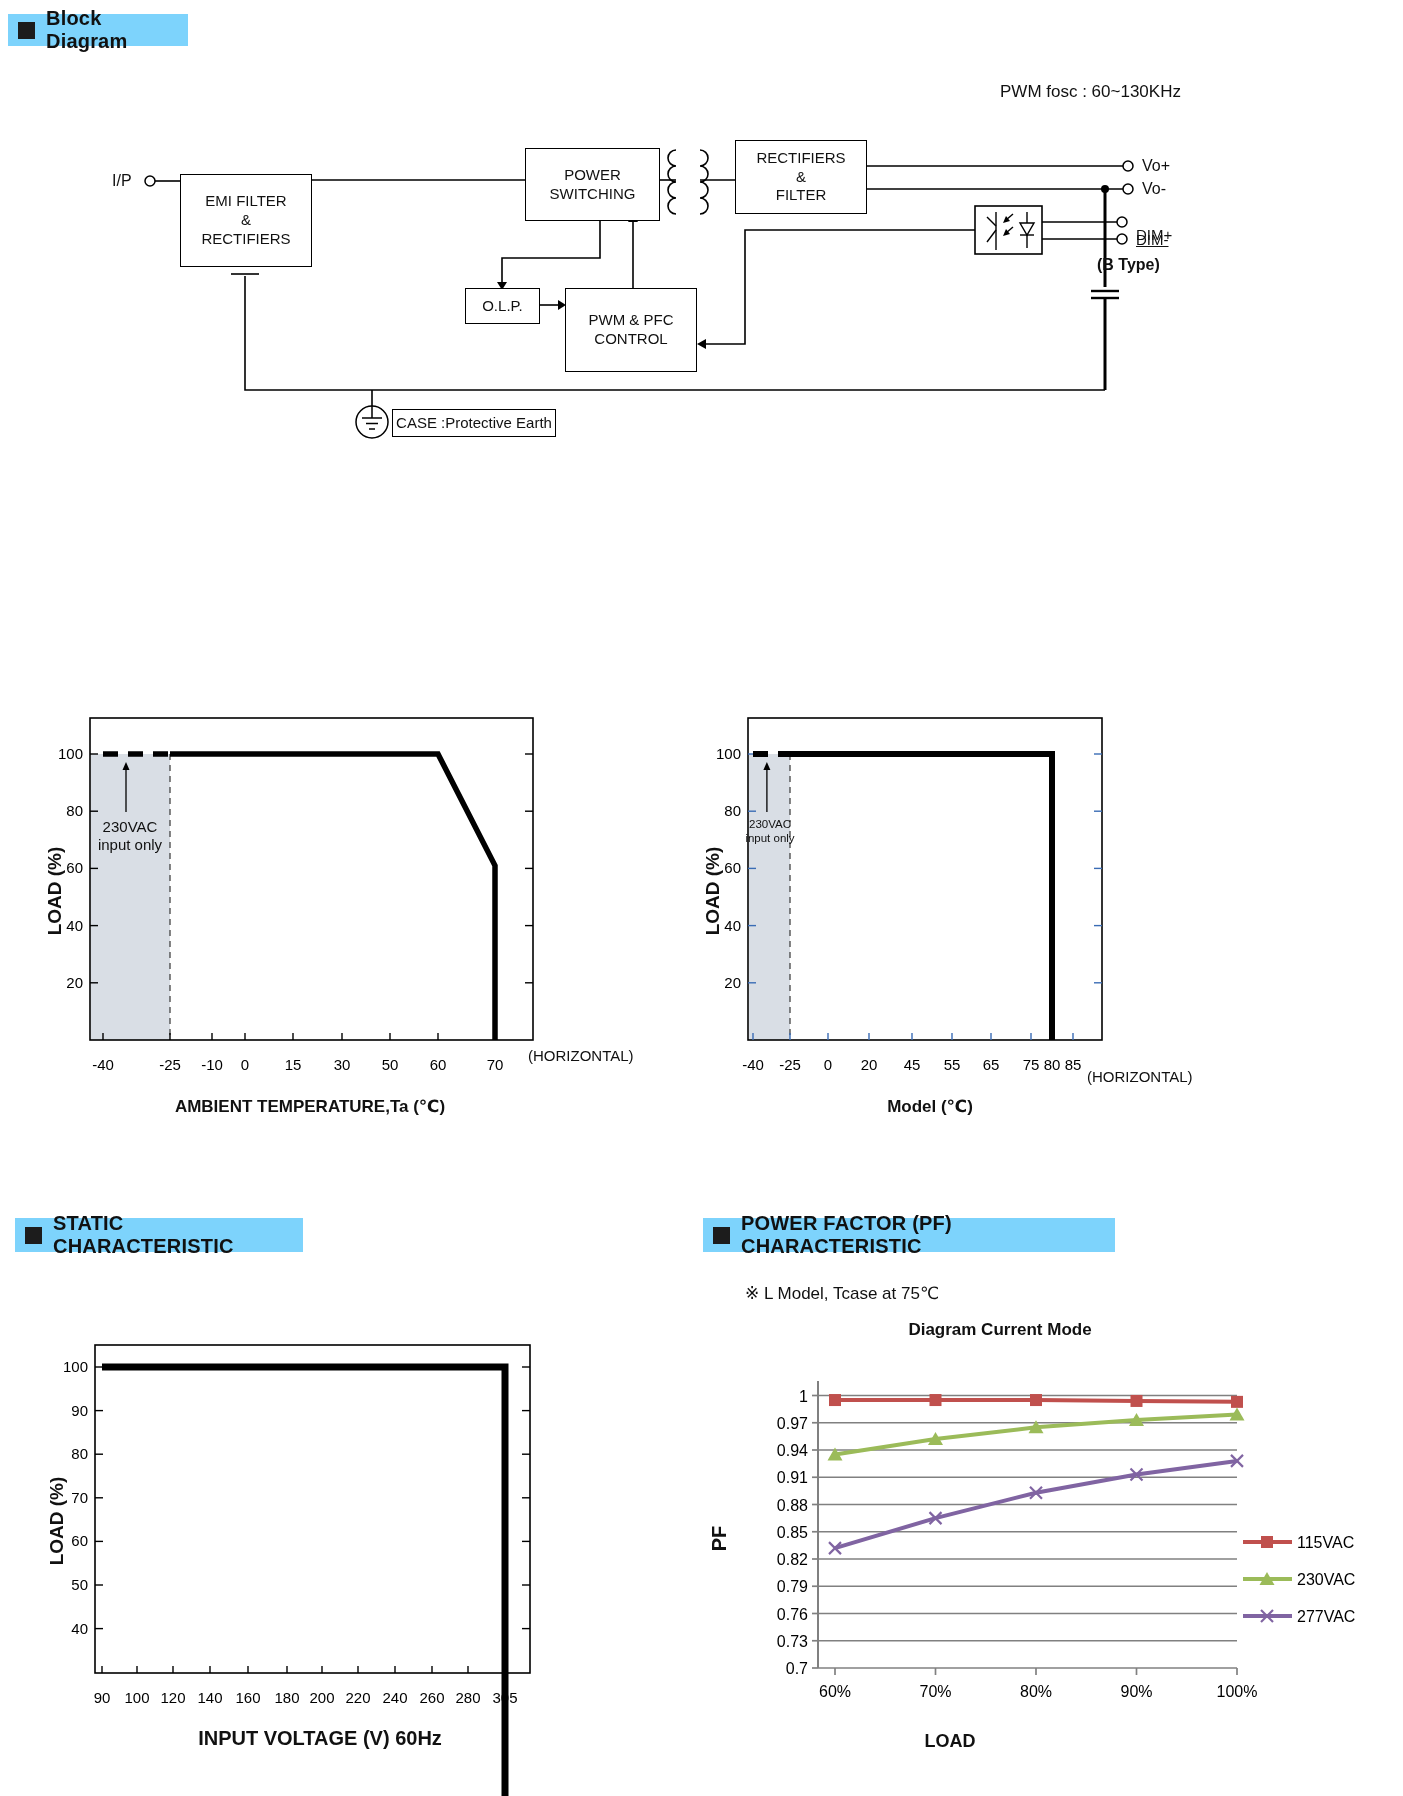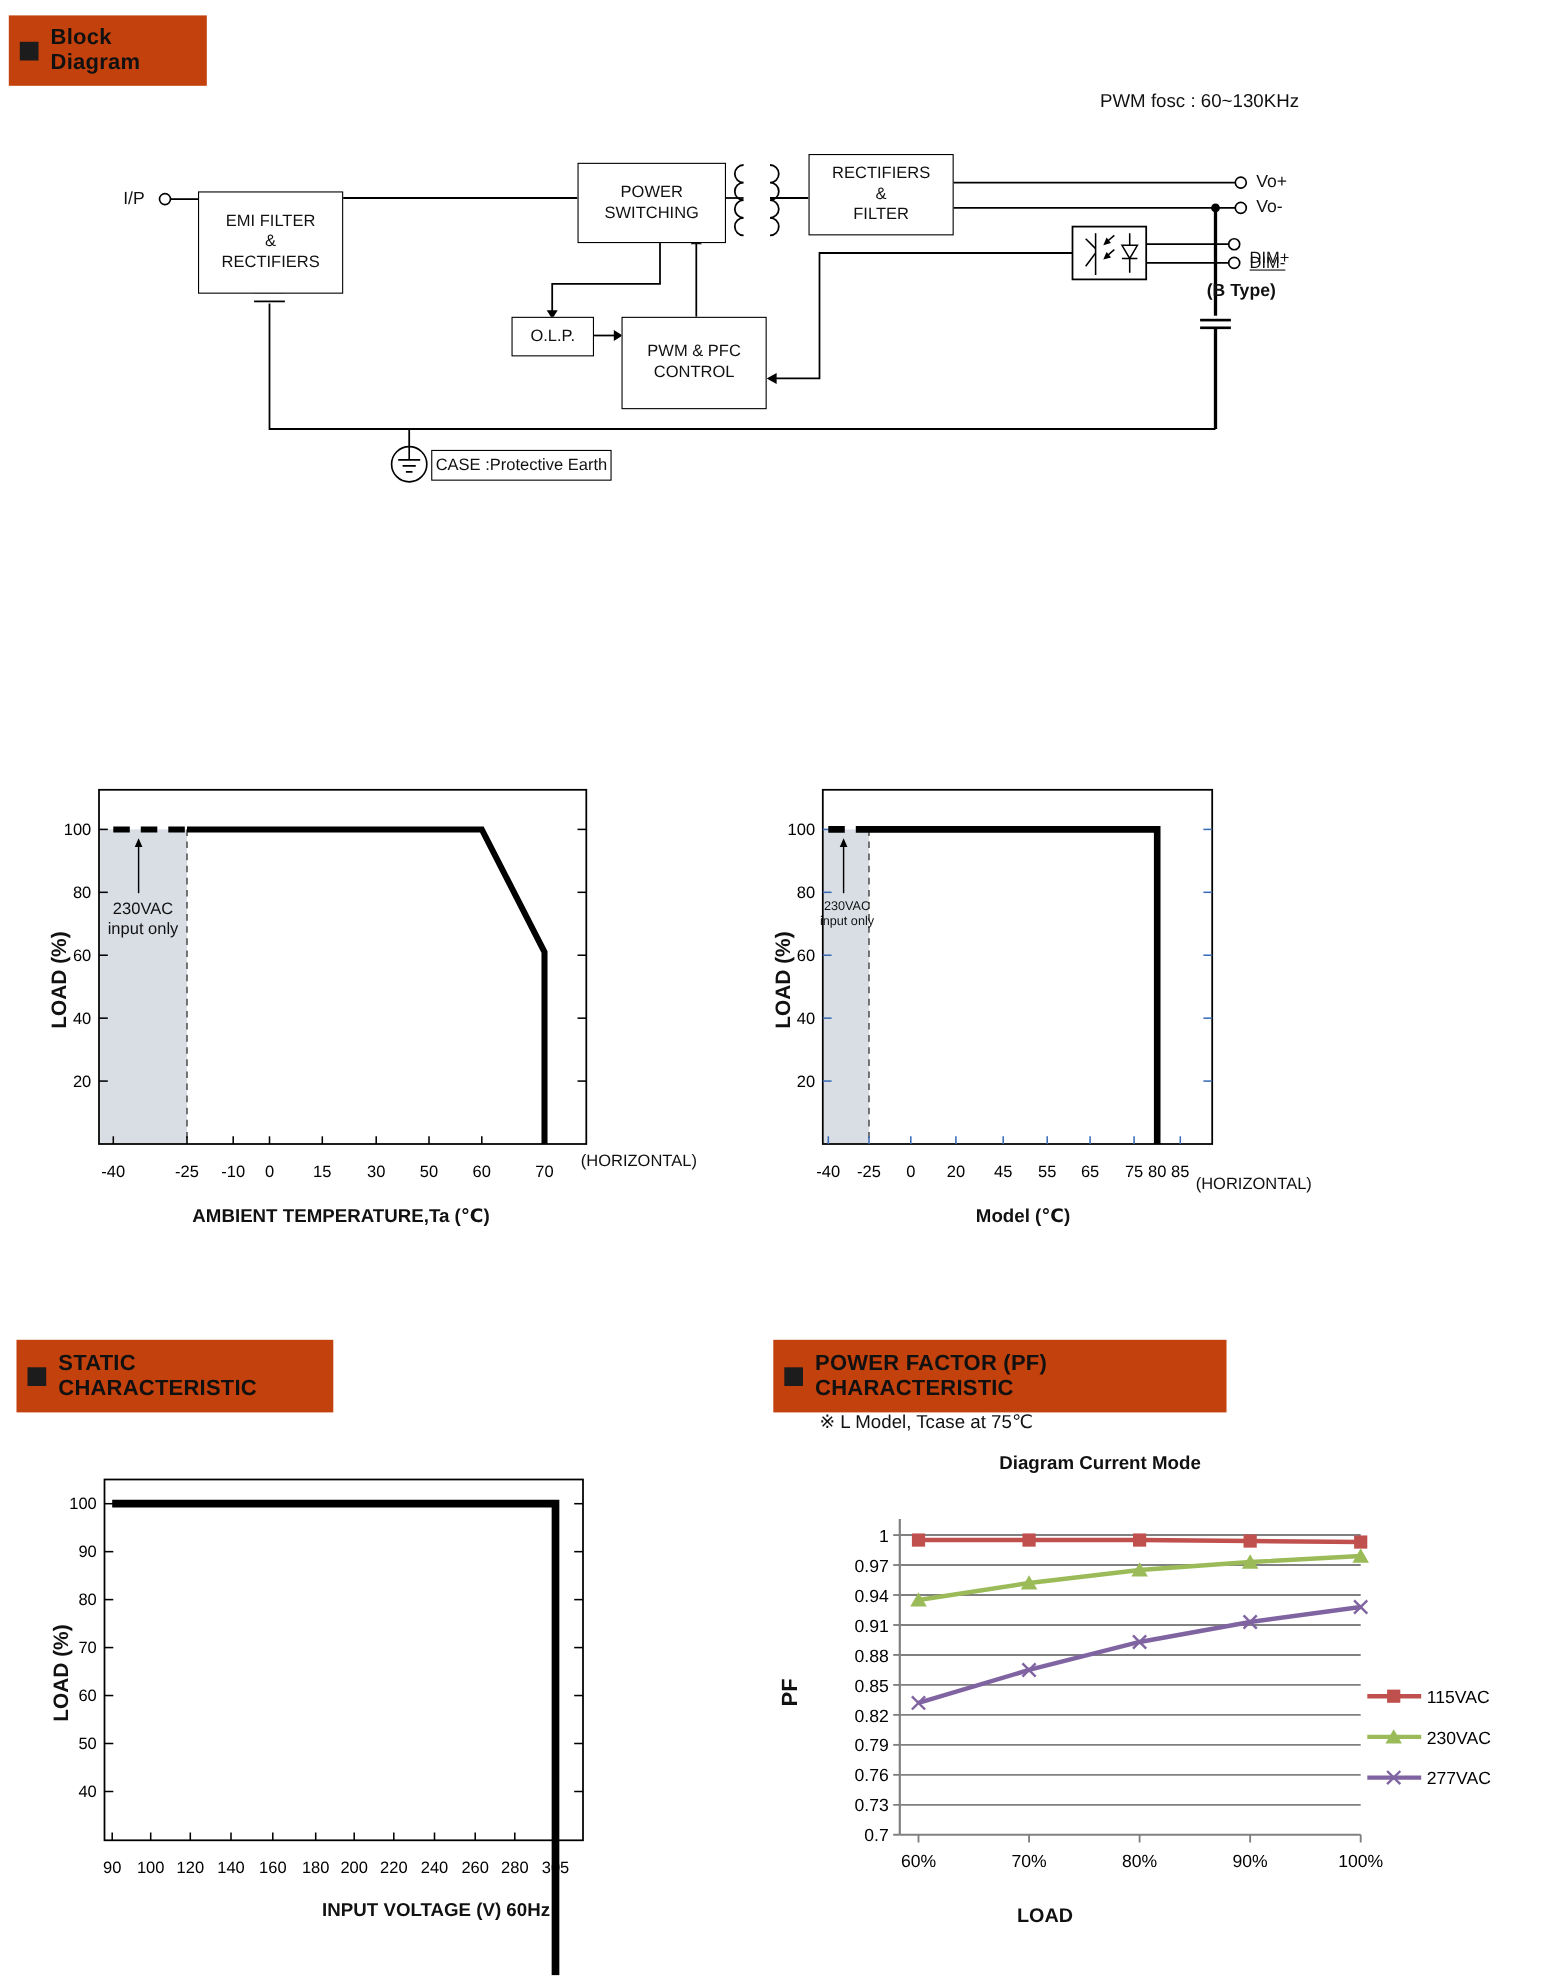--- a/index.html
+++ b/index.html
@@ -1,22 +1,22 @@
 <!DOCTYPE html>
 <html><head>
 <meta charset="utf-8">
 <style>
   html,body{margin:0;padding:0;background:#fff;}
   #page{position:relative;width:1403px;height:1796px;background:#fff;overflow:hidden;
         font-family:"Liberation Sans","DejaVu Sans",sans-serif;color:#111;}
   .abs{position:absolute;}
   svg{position:absolute;left:0;top:0;}
   svg text{font-family:"Liberation Sans","DejaVu Sans",sans-serif;}
-  .hdr{position:absolute;background:#c2410c;display:flex;align-items:center;gap:11px;
-       padding:16px 10px;font-weight:bold;font-size:20px;letter-spacing:.2px;}
+  .hdr{position:absolute;background:#7dd3fc;display:flex;align-items:center;gap:11px;
+       padding:0 10px;font-weight:bold;font-size:20px;letter-spacing:.2px;}
   .hdr .sq{width:17px;height:17px;background:#1c1c1c;flex:0 0 auto;}
   .dbox{position:absolute;border:1.6px solid #000;background:#fff;display:flex;flex-direction:column;
         align-items:center;justify-content:center;text-align:center;font-size:15px;line-height:1.25;}
   .lbl{position:absolute;font-size:15px;white-space:nowrap;}
   .bold{font-weight:bold;}
   .cent{text-align:center;}
   .rot{transform:rotate(-90deg);}
   .note230{position:absolute;text-align:center;line-height:1.2;}
 </style>
 </head>
@@ -376,20 +376,20 @@
 
   <div class="note230" style="left:741px;top:818px;width:58px;font-size:11.5px;">
     <div>230VAC</div>
     <div>input only</div>
   </div>
   <div class="lbl" style="left:1087px;top:1068px;">(HORIZONTAL)</div>
   <div class="abs bold cent rot" style="left:653px;top:880px;width:120px;font-size:19px;">LOAD (%)</div>
   <div class="abs bold cent" style="left:850px;top:1096px;width:160px;font-size:17px;">Model (℃)</div>
 
   <div class="abs bold cent rot" style="left:-3px;top:1510px;width:120px;font-size:19px;">LOAD (%)</div>
-  <div class="abs bold cent" style="left:140px;top:1727px;width:360px;font-size:17px;text-align:right;">INPUT VOLTAGE (V) 60Hz</div>
+  <div class="abs bold cent" style="left:140px;top:1727px;width:360px;font-size:20px;">INPUT VOLTAGE (V) 60Hz</div>
 
   <div class="lbl" style="left:745px;top:1283px;font-size:17px;">※ L Model, Tcase at 75℃</div>
   <div class="abs bold cent" style="left:830px;top:1320px;width:340px;font-size:17px;">Diagram Current Mode</div>
   <div class="abs bold cent rot" style="left:689px;top:1527px;width:60px;font-size:20px;">PF</div>
   <div class="abs bold cent" style="left:850px;top:1731px;width:200px;font-size:18px;">LOAD</div>
 
 </div>
 
 </body></html>

